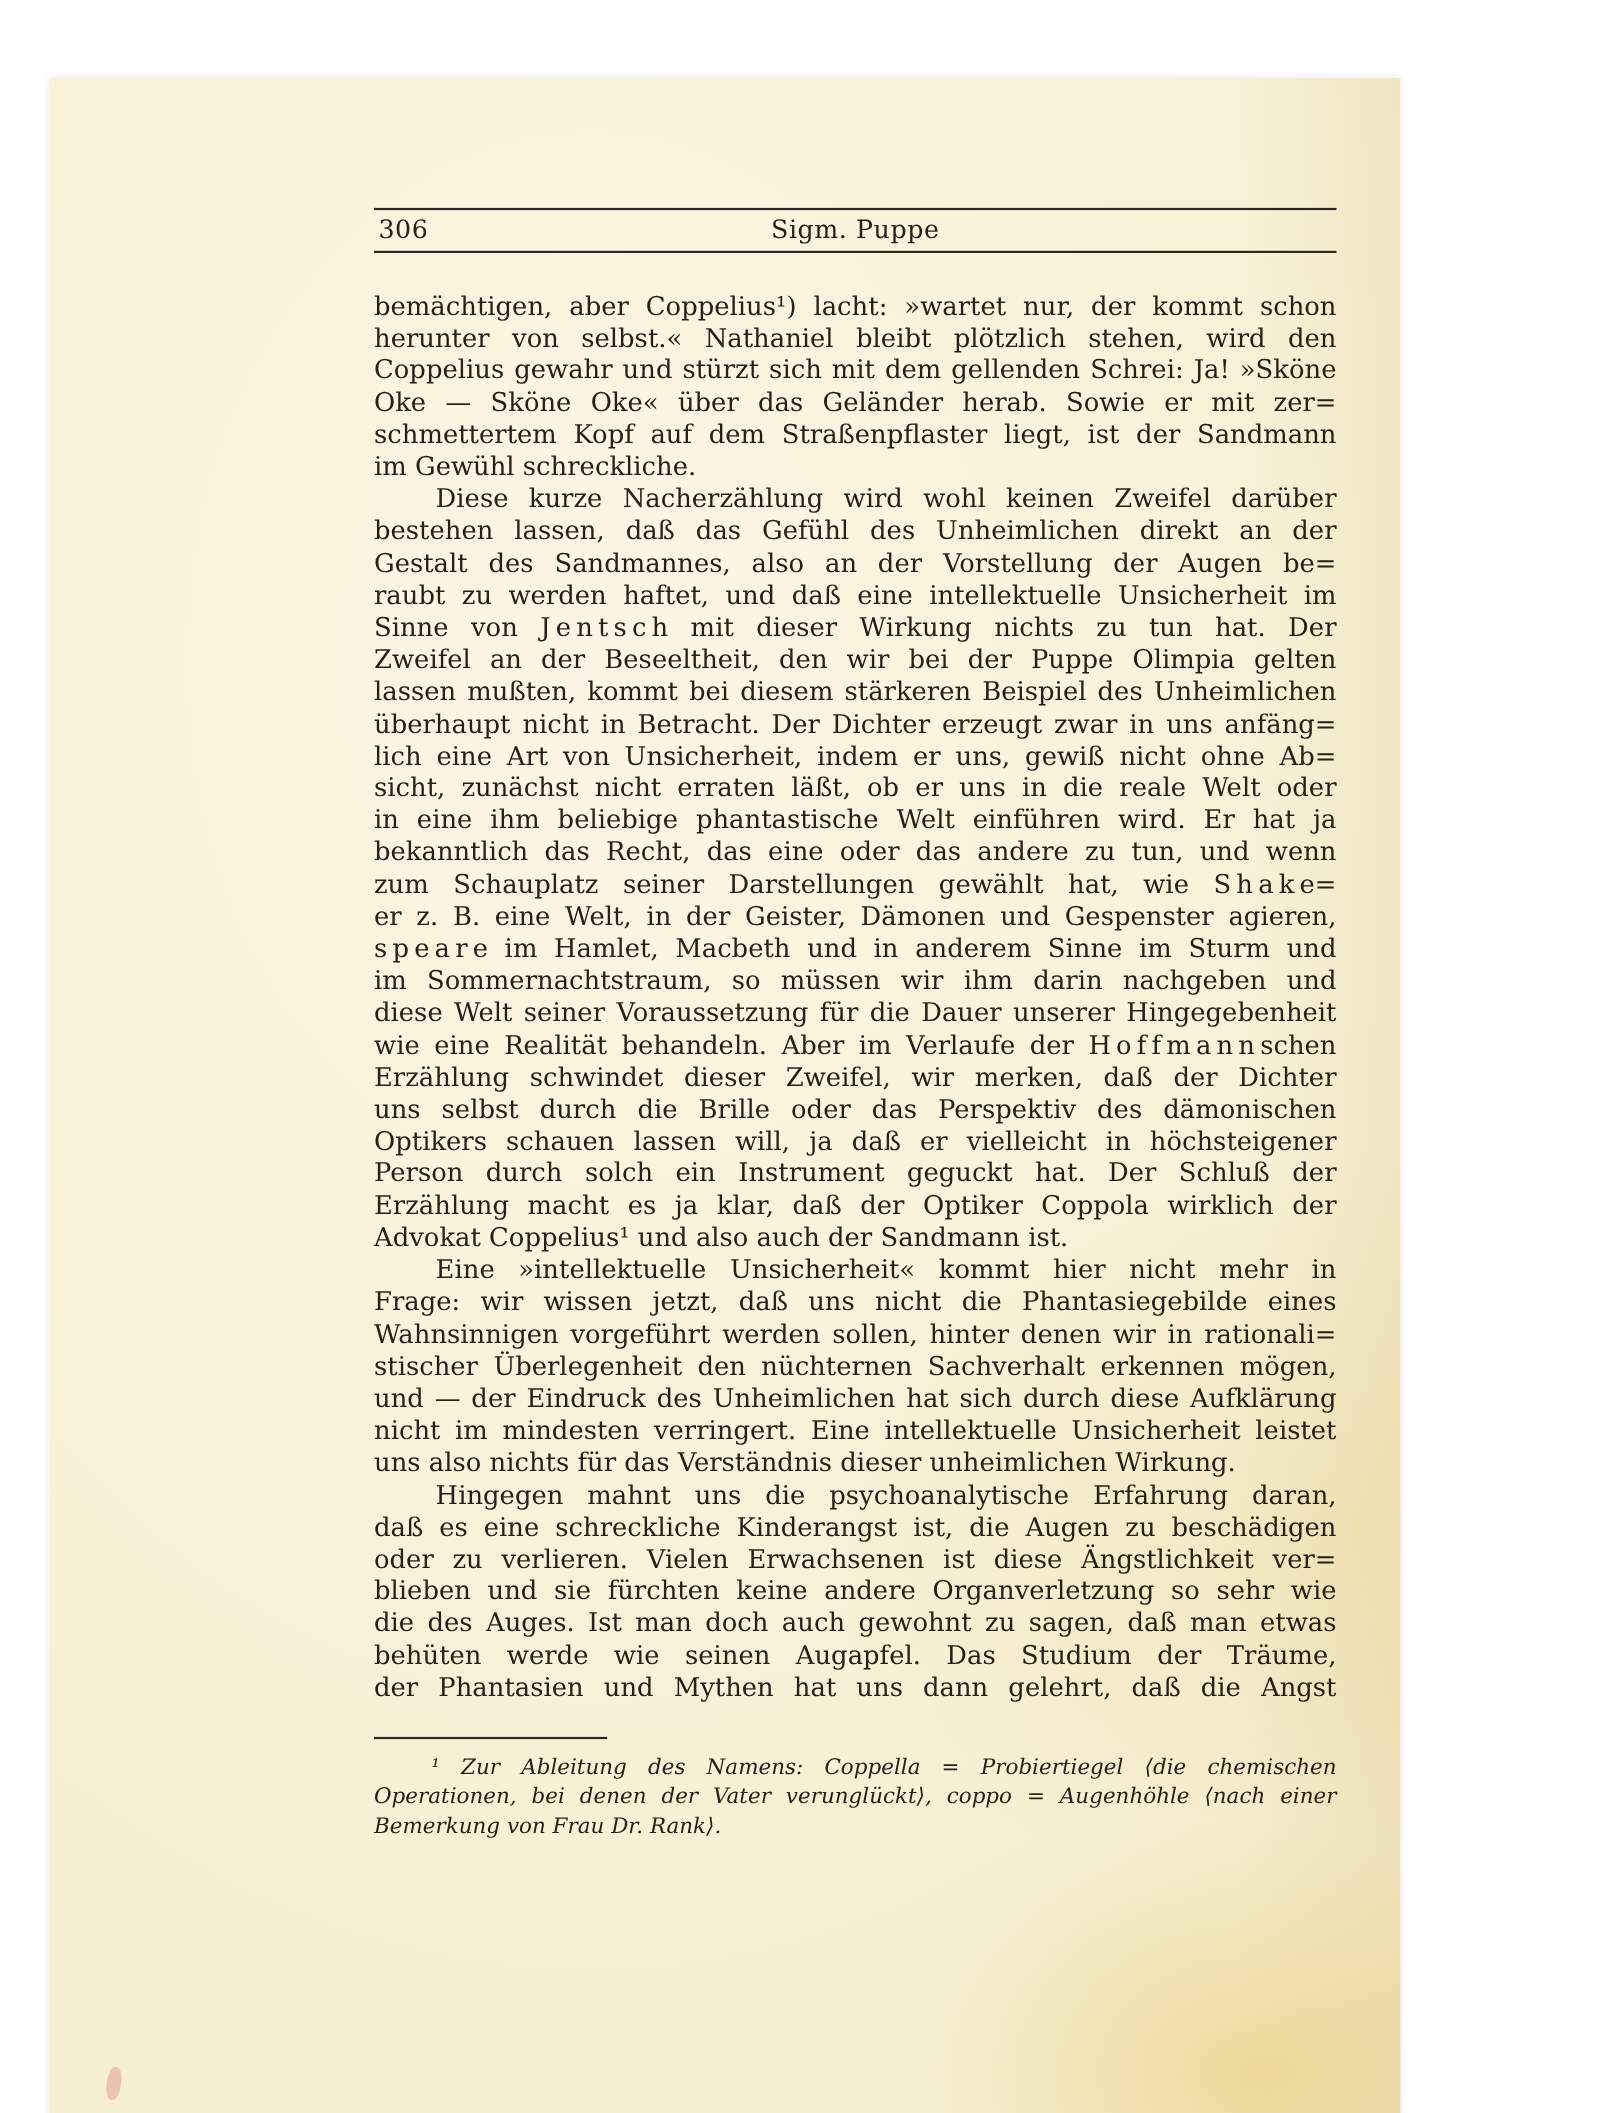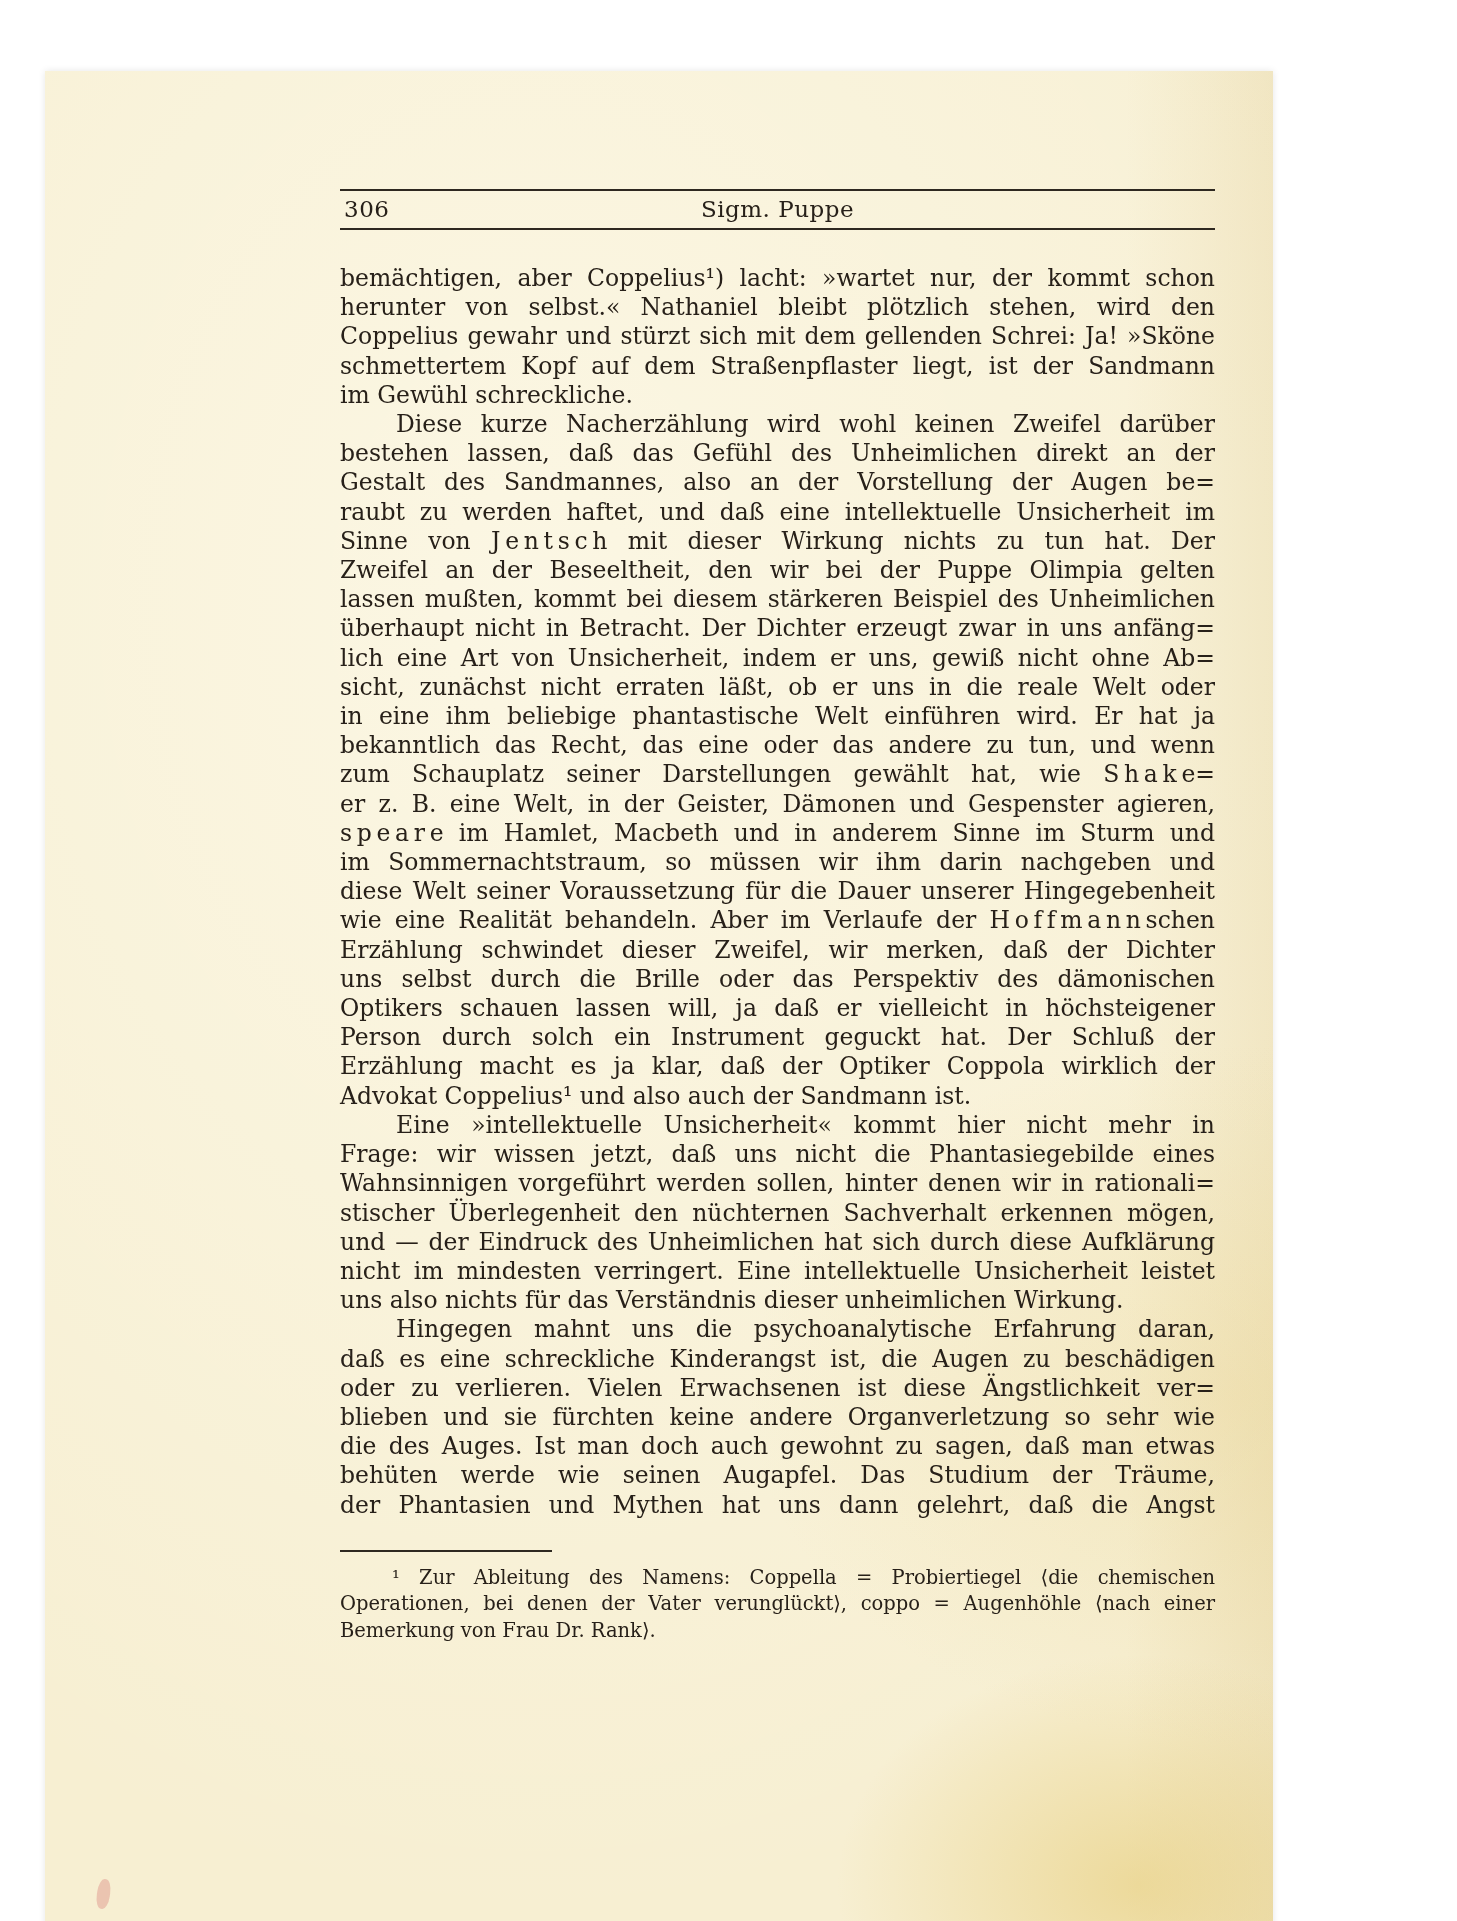--- a/index.html
+++ b/index.html
@@ -46,21 +46,21 @@
   }
   .line.lastline{ text-align-last:left; }
   .line.indent{ padding-left:56px; }
   .fn-rule{
     margin-top:30px;
     width:212px;height:0;
     border-top:2.5px solid #2e2820;
   }
   .footnote{
     margin-top:13px;
-    font-size:19.5px;line-height:26.5px;
+    font-size:19.5px;line-height:26.5px;font-style:italic;
   }
   .footnote .line.indent{ padding-left:52px; }
   .scan-mark{
     position:absolute;left:52px;top:1808px;width:13px;height:30px;
     background:rgba(208,95,100,0.30);
     border-radius:45%;
     transform:rotate(8deg);
   }
 </style>
 </head>
@@ -71,20 +71,21 @@
 
     <div class="running-head">
       <span class="pagenum">306</span>
       <span>Sigm. Puppe</span>
     </div>
 
     <div class="body-text" id="body-text">
         <div class="line">bemächtigen, aber Coppelius¹) lacht: »wartet nur, der kommt schon</div>
         <div class="line">herunter von selbst.« Nathaniel bleibt plötzlich stehen, wird den</div>
         <div class="line">Coppelius gewahr und stürzt sich mit dem gellenden Schrei: Ja! »Sköne</div>
+        <div class="line">Oke — Sköne Oke« über das Geländer herab. Sowie er mit zer=</div>
         <div class="line">schmettertem Kopf auf dem Straßenpflaster liegt, ist der Sandmann</div>
         <div class="line lastline">im Gewühl schreckliche.</div>
         <div class="line indent">Diese kurze Nacherzählung wird wohl keinen Zweifel darüber</div>
         <div class="line">bestehen lassen, daß das Gefühl des Unheimlichen direkt an der</div>
         <div class="line">Gestalt des Sandmannes, also an der Vorstellung der Augen be=</div>
         <div class="line">raubt zu werden haftet, und daß eine intellektuelle Unsicherheit im</div>
         <div class="line">Sinne von J e n t s c h mit dieser Wirkung nichts zu tun hat. Der</div>
         <div class="line">Zweifel an der Beseeltheit, den wir bei der Puppe Olimpia gelten</div>
         <div class="line">lassen mußten, kommt bei diesem stärkeren Beispiel des Unheimlichen</div>
         <div class="line">überhaupt nicht in Betracht. Der Dichter erzeugt zwar in uns anfäng=</div>

